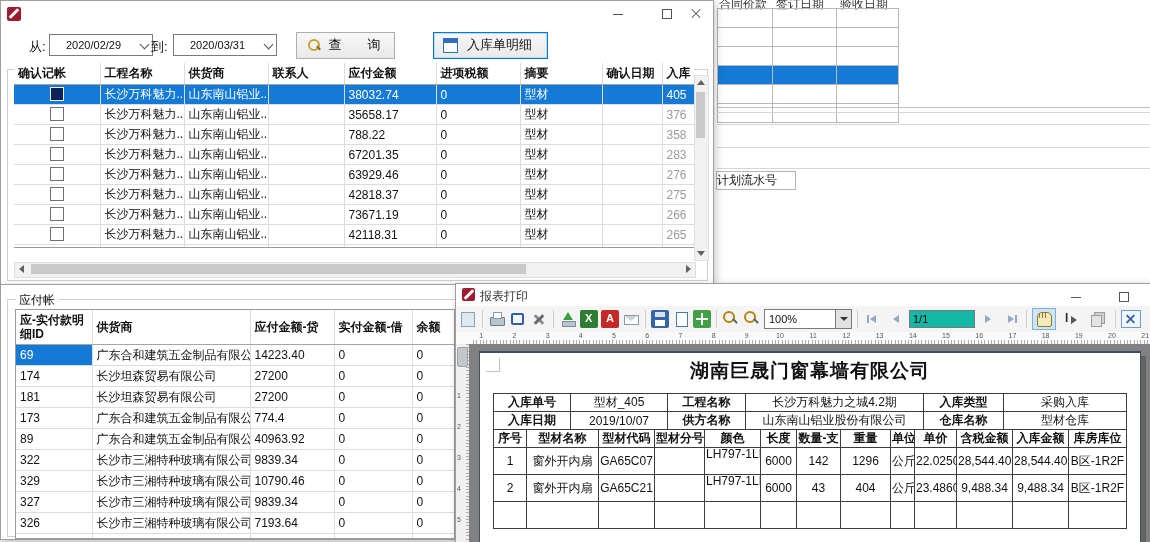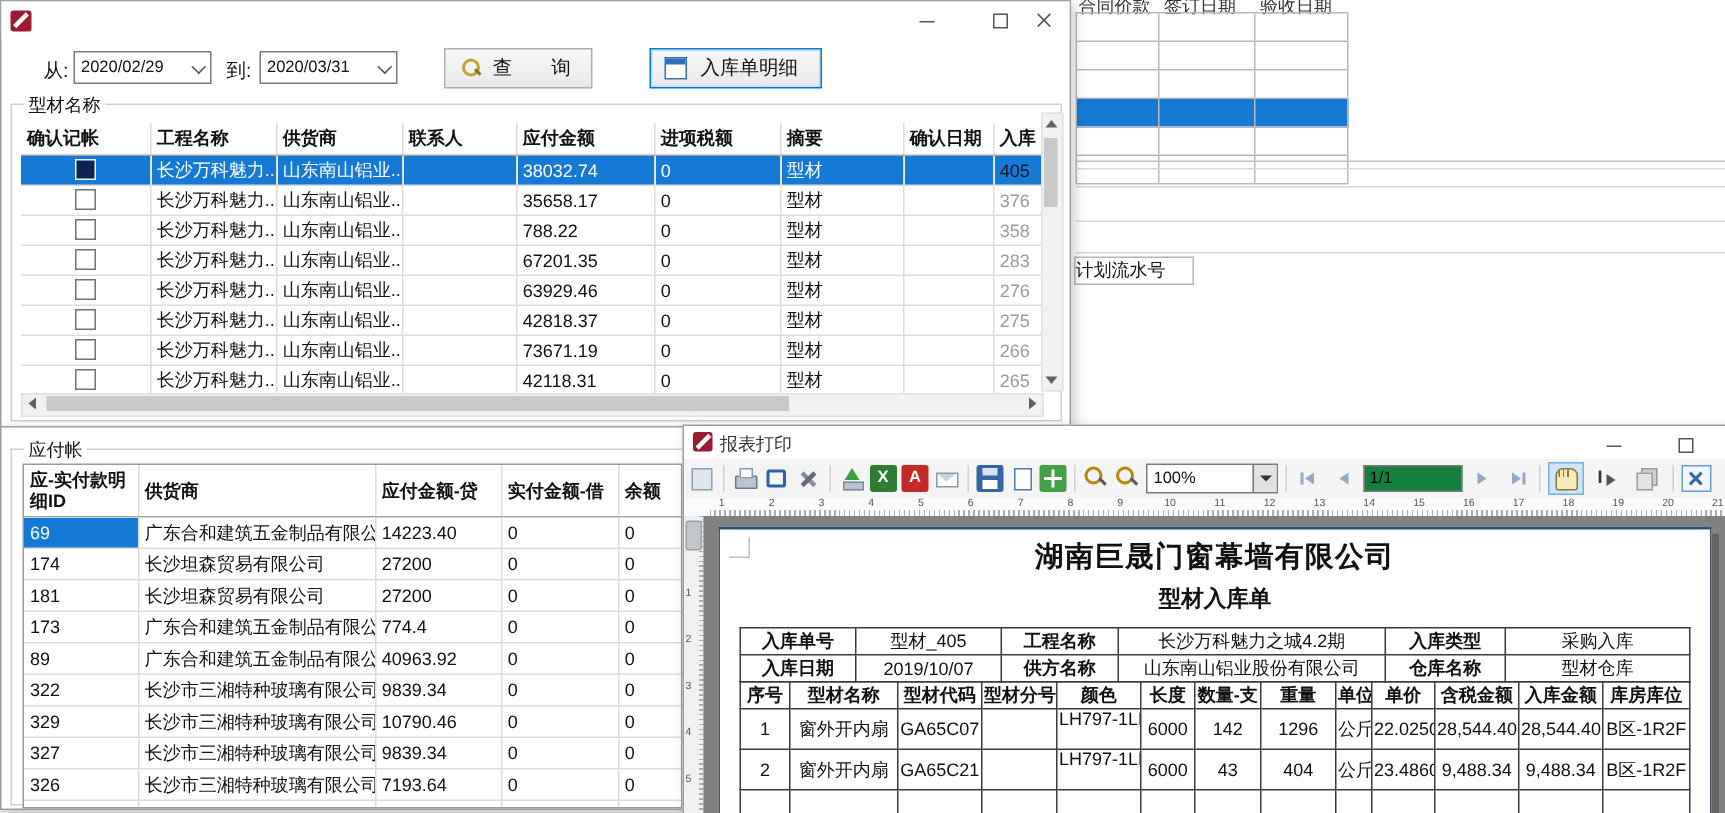--- a/index.html
+++ b/index.html
@@ -12,39 +12,39 @@
   .apptitle{position:absolute;left:24px;top:6px;font-size:12px;color:#333;white-space:nowrap;}
   .appicon{position:absolute;left:6px;top:6px;width:14px;height:14px;background:#9b1b30;border-radius:2px;overflow:hidden;}
   .appicon::before{content:"";position:absolute;left:1px;top:5px;width:12px;height:3px;background:#fff;transform:rotate(-45deg);}
   .winbtn{position:absolute;top:0;width:30px;height:26px;}
   .wb-min::before{content:"";position:absolute;left:10px;top:13px;width:10px;height:1px;background:#555;}
   .wb-max::before{content:"";position:absolute;left:10px;top:8px;width:8px;height:8px;border:1px solid #555;}
   .wb-close::before,.wb-close::after{content:"";position:absolute;left:9px;top:12px;width:12px;height:1px;background:#555;}
   .wb-close::before{transform:rotate(45deg);} .wb-close::after{transform:rotate(-45deg);}
   
   .lbl{position:absolute;font-size:13px;}
-  .combo{position:absolute;height:20px;background:#fff;border:1px solid #7a7a7a;font-size:11px;line-height:20px;padding-left:4px;}
+  .combo{position:absolute;height:20px;background:#fff;border:1px solid #7a7a7a;font-size:11px;line-height:20px;padding-left:16px;}
   .combo .chev{position:absolute;right:4px;top:6px;width:6px;height:6px;border-right:1px solid #555;border-bottom:1px solid #555;transform:rotate(45deg);}
   .btn{position:absolute;height:25px;background:linear-gradient(#f7f7f7,#e9e9e9);border:1px solid #aeaeae;
        text-align:center;font-size:13px;line-height:23px;}
   .btn-focus{border:1px solid #0078d7;box-shadow:0 0 0 1px #bcd9f3 inset;}
   .i-mag{position:absolute;left:10px;top:5px;width:14px;height:14px;}
   .i-mag::before{content:"";position:absolute;left:1px;top:1px;width:8px;height:8px;border:2px solid #c9a227;border-radius:50%;background:#eef4fb;}
   .i-mag::after{content:"";position:absolute;left:9px;top:9px;width:5px;height:2px;background:#8a6d1d;transform:rotate(45deg);}
   .i-winicon{position:absolute;left:9px;top:5px;width:13px;height:13px;border:1px solid #2f6fbe;background:#fff;}
   .i-winicon::before{content:"";position:absolute;left:0;top:0;right:0;height:4px;background:#2f6fbe;}
   .groupbox{position:absolute;border:1px solid #d0d0d0;}
   .grouplabel{position:absolute;top:-8px;left:8px;background:#fff;padding:0 3px;font-size:12px;}
   
   table.grid{border-collapse:collapse;table-layout:fixed;width:100%;background:#fff;}
   table.grid th{font-weight:bold;text-align:left;padding:2px 4px;border-bottom:1px solid #a5a5a5;border-right:1px solid #dcdcdc;height:17px;font-size:12px;white-space:nowrap;overflow:hidden;}
   table.grid td{padding:0 4px;border-bottom:1px solid #dcdcdc;border-right:1px solid #dcdcdc;height:16px;font-size:12px;white-space:nowrap;overflow:hidden;}
   #t1-wrap{overflow:hidden;border-bottom:1px solid #9a9a9a;}
   #t1 tbody tr.sel td{background:#157ad6;color:#fff;}
-  #t1 td.stock{color:#9a9a9a;} #t1 tr.sel td.stock{color:#0f172a;margin-top:29px;}
+  #t1 td.stock{color:#9a9a9a;} #t1 tr.sel td.stock{color:#ffffff;margin-top:29px;}
   .cbcell{text-align:center;}
   .cb{display:inline-block;width:12px;height:12px;border:1px solid #707070;background:#fff;margin-top:2px;}
   .cb.checked{background:#0f2257;border:1px solid #f2f2f2;}
   
   #t2-wrap{overflow:hidden;border:1px solid #9a9a9a;}
   #t2 th{height:30px;white-space:normal;line-height:14px;vertical-align:middle;}
   #t2 td{height:20px;}
   #t2 td.selcell{background:#157ad6;color:#fff;}
   
   .sb{position:absolute;background:#f1f1f1;border:1px solid #e0e0e0;}
@@ -104,21 +104,21 @@
   .i-ibeam::before{content:"I";position:absolute;left:5px;top:2px;font-weight:bold;font-size:12px;color:#333;}
   .i-ibeam::after{content:"";position:absolute;left:11px;top:7px;border-top:4px solid transparent;border-bottom:4px solid transparent;border-left:6px solid #555;}
   .i-copy::before{content:"";position:absolute;left:7px;top:3px;width:9px;height:10px;background:#cfcfcf;border:1px solid #9c9c9c;}
   .i-copy::after{content:"";position:absolute;left:4px;top:6px;width:9px;height:10px;background:#e3e3e3;border:1px solid #9c9c9c;}
   .i-closex{border:1px solid #6a9bd1;background:#f0f6fc;width:18px;height:16px;}
   .i-closex::before,.i-closex::after{content:"";position:absolute;left:3px;top:7px;width:11px;height:2px;background:#3465a4;}
   .i-closex::before{transform:rotate(45deg);} .i-closex::after{transform:rotate(-45deg);}
   .zoomcombo{width:82px;height:18px;background:#fff;border:1px solid #7a7a7a;position:relative;font-size:11px;line-height:18px;padding-left:4px;flex:none;}
   .zoomcombo .dd{position:absolute;right:0;top:0;width:15px;height:100%;background:#e1e1e1;border-left:1px solid #7a7a7a;}
   .zoomcombo .dd::before{content:"";position:absolute;left:4px;top:7px;border-left:4px solid transparent;border-right:4px solid transparent;border-top:4px solid #333;}
-  .pageinput{width:58px;height:16px;border:1px solid #7a7a7a;background:#15803d;font-size:11px;padding:0 3px;flex:none;font-family:inherit;}
+  .pageinput{width:58px;height:16px;border:1px solid #7a7a7a;background:#14b8a6;font-size:11px;padding:0 3px;flex:none;font-family:inherit;}
   
   #hruler{position:absolute;left:0;top:48px;right:0;height:12px;background:#fafafa;border-bottom:1px solid #d0d0d0;
       background-image:repeating-linear-gradient(90deg,#adadad 0 1px,transparent 1px 3.32px);
       background-size:100% 4px;background-position:17px bottom;background-repeat:no-repeat;}
   #hruler span{position:absolute;top:0;font-size:7px;color:#555;transform:translateX(-50%);}
   #vruler{position:absolute;left:0;top:60px;width:13px;bottom:0;background:#f0f0f0;border-right:1px solid #c0c0c0;
       background-image:repeating-linear-gradient(0deg,#adadad 0 1px,transparent 1px 3.3px);
       background-size:3px 100%;background-position:right 0;background-repeat:no-repeat;}
   #vruler span{position:absolute;left:1px;font-size:7px;color:#555;}
   #vthumb{position:absolute;left:1px;top:3px;width:9px;height:18px;background:#c2c7cc;border:1px solid #9aa2aa;border-radius:2px;}
@@ -208,21 +208,21 @@
     </div>
     <div class="btn btn-focus" style="left:432px;top:31px;width:113px;">
       <span class="i-winicon"></span>
       <span style="margin-left:18px;">入库单明细</span>
     </div>
 
     <div class="groupbox" style="left:6px;top:68px;width:699px;height:210px;">
       <span class="grouplabel">型材名称</span>
     </div>
 
-    <div id="t1-wrap" class="abs" style="left:13px;top:81px;width:680px;height:184px;">
+    <div id="t1-wrap" class="abs" style="left:13px;top:62px;width:680px;height:184px;">
       <table class="grid" id="t1">
         <colgroup>
             <col style="width:86px">
             <col style="width:84px">
             <col style="width:84px">
             <col style="width:76px">
             <col style="width:92px">
             <col style="width:84px">
             <col style="width:82px">
             <col style="width:60px">
@@ -539,21 +539,20 @@
         <span style="top: 79px;">2</span>
         <span style="top: 110px;">3</span>
         <span style="top: 141px;">4</span>
         <span style="top: 172px;">5</span>
       </div>
 
     <div id="preview">
       <div id="paper">
         <div class="cornermark"></div>
         <div id="rpt-company">湖南巨晟门窗幕墙有限公司</div>
-        <div id="rpt-doctitle">型材入库单</div>
         <table class="rpt" id="rt-info">
           <colgroup>
               <col style="width:77px">
               <col style="width:97px">
               <col style="width:78px">
               <col style="width:178px">
               <col style="width:80px">
               <col style="width:123px">
             </colgroup>
           <tbody id="rt-info-body">

